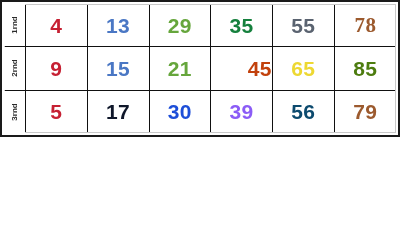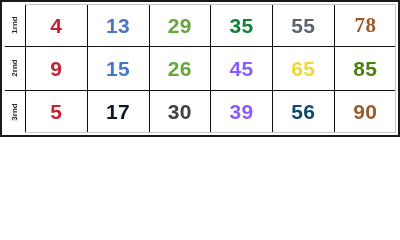--- a/index.html
+++ b/index.html
@@ -116,52 +116,52 @@
         <td class="row-label-cell">
           <span class="row-label">2rnd</span>
         </td>
         <td class="value-cell">
           <span class="value-text" style="color: rgb(198, 32, 51);">9</span>
         </td>
         <td class="value-cell">
           <span class="value-text" style="color: rgb(74, 119, 196); text-align: center;">15</span>
         </td>
         <td class="value-cell">
-          <span class="value-text" style="color: rgb(102, 166, 60);">26</span>
+          <span class="value-text" style="color: rgb(102, 166, 60);">21</span>
         </td>
         <td class="value-cell">
-          <span class="value-text" style="color: #8b5cf6;">45</span>
+          <span class="value-text" style="color: #c2410c; text-align: right;">45</span>
         </td>
         <td class="value-cell">
           <span class="value-text" style="color: rgb(237, 216, 50);">65</span>
         </td>
         <td class="value-cell">
           <span class="value-text" style="color: #4d7c0f;">85</span>
         </td>
       </tr>
 
       <tr>
         <td class="row-label-cell">
           <span class="row-label">3rnd</span>
         </td>
         <td class="value-cell">
           <span class="value-text" style="color: rgb(198, 32, 51);">5</span>
         </td>
         <td class="value-cell">
           <span class="value-text" style="color: #0f172a;">17</span>
         </td>
         <td class="value-cell">
-          <span class="value-text" style="color: #404040;">30</span>
+          <span class="value-text" style="color: #1d4ed8;">30</span>
         </td>
         <td class="value-cell">
           <span class="value-text" style="color: #8b5cf6;">39</span>
         </td>
         <td class="value-cell">
           <span class="value-text" style="color: #0c4a6e;">56</span>
         </td>
         <td class="value-cell">
-          <span class="value-text" style="color: rgb(156, 90, 46);">90</span>
+          <span class="value-text" style="color: rgb(156, 90, 46);">79</span>
         </td>
       </tr>
 
     </tbody>
   </table>
 </div>
 
 </body></html>

